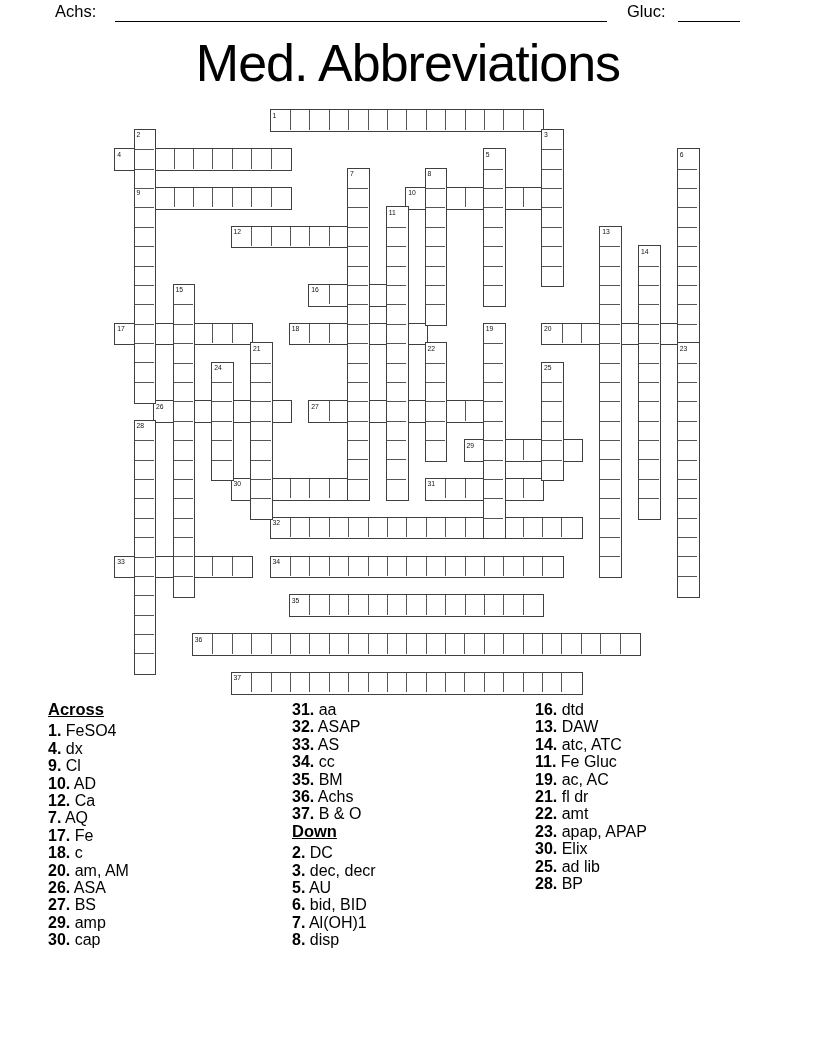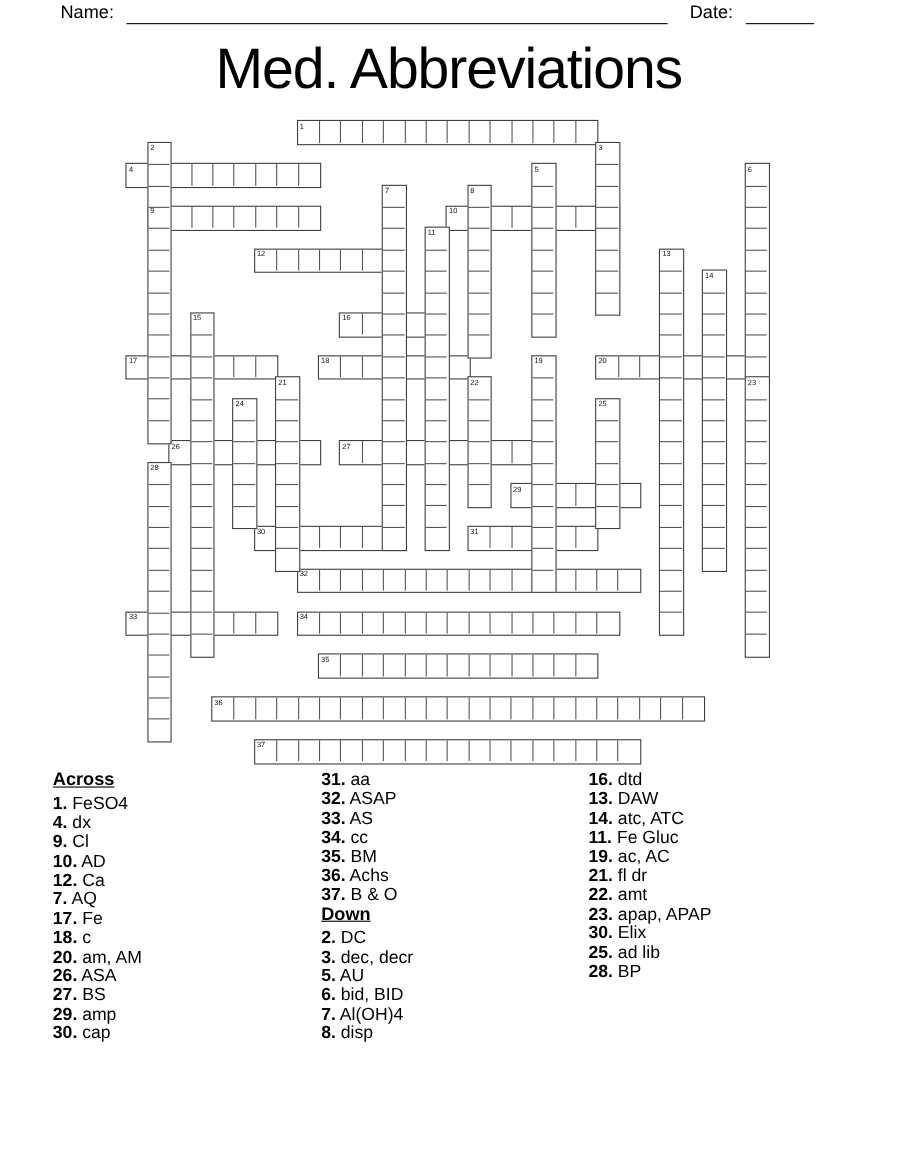--- a/index.html
+++ b/index.html
@@ -16,23 +16,23 @@
   .word.down .cell + .cell{border-top:1px solid #565656;}
   .cellnum{position:absolute;font-size:6.8px;line-height:7px;color:#111;z-index:5;pointer-events:none;}
   .clue-col{position:absolute;font-size:16px;line-height:17.4px;white-space:nowrap;}
   .clue-header{font-weight:bold;font-size:16.5px;text-decoration:underline;margin-bottom:4px;}
   .clue-line{}
   .clue-num{font-weight:bold;}
 </style>
 </head>
 <body>
 
-<div class="hdr-label" style="left:55px;top:2px;">Name:</div>
+<div class="hdr-label" style="left:55px;top:2px;">Achs:</div>
 <div class="blank-line" id="name-line" style="left: 115px; top: 20px; width: 492px;"></div>
-<div class="hdr-label" style="left:627px;top:2px;">Date:</div>
+<div class="hdr-label" style="left:627px;top:2px;">Gluc:</div>
 <div class="blank-line" id="date-line" style="left: 678px; top: 20px; width: 62px;"></div>
 
 <div class="title">Med. Abbreviations</div>
 
 <div class="grid" id="grid" style="left: 116px; top: 111px; width: 582px; height: 582px;">
     <div class="word across" style="left: 153.6px; top: -1.6px; width: 274.8px; height: 22.6px; border-color: rgb(63, 63, 63);">
       <div class="cell" style="width: 19.4px; height: 19.4px;"></div>
       <div class="cell" style="width: 19.4px; height: 19.4px;"></div>
       <div class="cell" style="width: 19.4px; height: 19.4px;"></div>
       <div class="cell" style="width: 19.4px; height: 19.4px;"></div>
@@ -560,21 +560,21 @@
       <div class="clue-line"><span class="clue-num">33.</span><span> AS</span></div>
       <div class="clue-line"><span class="clue-num">34.</span><span> cc</span></div>
       <div class="clue-line"><span class="clue-num">35.</span><span> BM</span></div>
       <div class="clue-line"><span class="clue-num">36.</span><span> Achs</span></div>
       <div class="clue-line"><span class="clue-num">37.</span><span> B &amp; O</span></div>
       <div class="clue-header">Down</div>
       <div class="clue-line"><span class="clue-num">2.</span><span> DC</span></div>
       <div class="clue-line"><span class="clue-num">3.</span><span> dec, decr</span></div>
       <div class="clue-line"><span class="clue-num">5.</span><span> AU</span></div>
       <div class="clue-line"><span class="clue-num">6.</span><span> bid, BID</span></div>
-      <div class="clue-line"><span class="clue-num">7.</span><span> Al(OH)4</span></div>
+      <div class="clue-line"><span class="clue-num">7.</span><span> Al(OH)1</span></div>
       <div class="clue-line"><span class="clue-num">8.</span><span> disp</span></div>
     </div>
     <div class="clue-col" style="left: 535px; top: 701px;">
       <div class="clue-line"><span class="clue-num">16.</span><span> dtd</span></div>
       <div class="clue-line"><span class="clue-num">13.</span><span> DAW</span></div>
       <div class="clue-line"><span class="clue-num">14.</span><span> atc, ATC</span></div>
       <div class="clue-line"><span class="clue-num">11.</span><span> Fe Gluc</span></div>
       <div class="clue-line"><span class="clue-num">19.</span><span> ac, AC</span></div>
       <div class="clue-line"><span class="clue-num">21.</span><span> fl dr</span></div>
       <div class="clue-line"><span class="clue-num">22.</span><span> amt</span></div>

